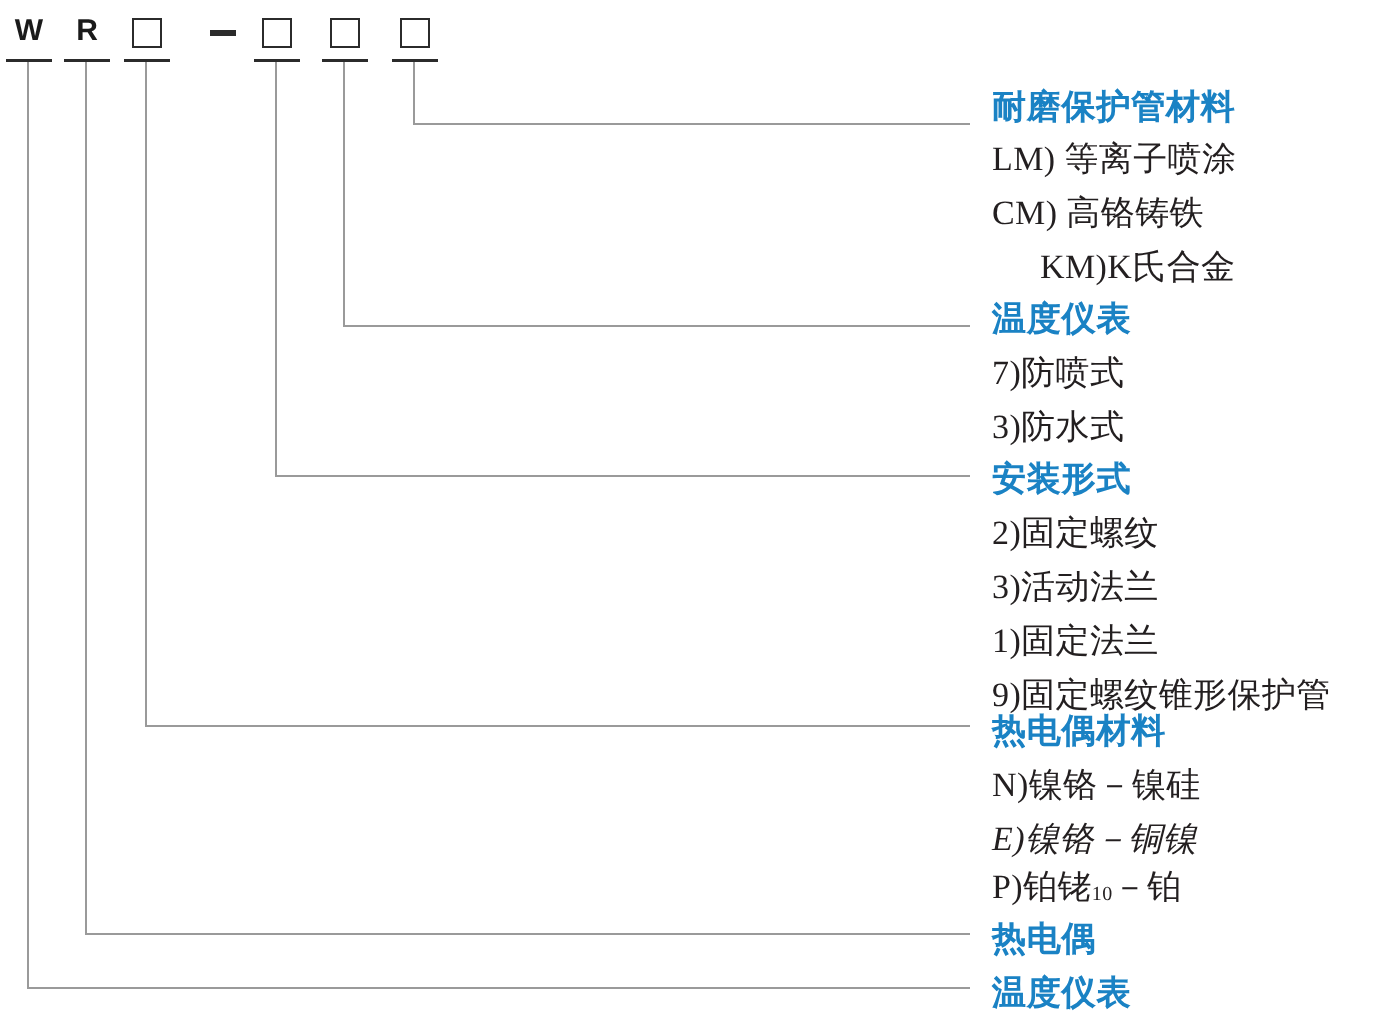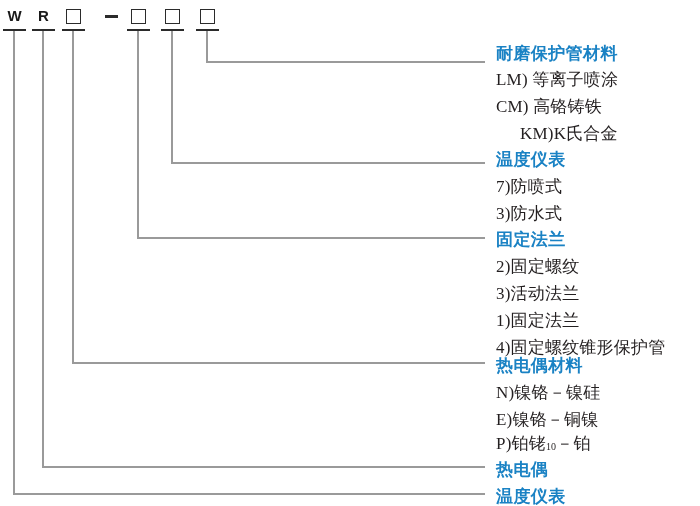--- a/index.html
+++ b/index.html
@@ -133,29 +133,29 @@
 
     <div class="entry grp-head" style="top:42px;">耐磨保护管材料</div>
     <div class="entry opt" style="top:68px;">LM) 等离子喷涂</div>
     <div class="entry opt" style="top:95px;">CM) 高铬铸铁</div>
     <div class="entry opt" style="top:122px;margin-left:24px;">KM)K氏合金</div>
 
     <div class="entry grp-head" style="top:148px;">温度仪表</div>
     <div class="entry opt" style="top:175px;">7)防喷式</div>
     <div class="entry opt" style="top:202px;text-align:center;">3)防水式</div>
 
-    <div class="entry grp-head" style="top:228px;">固定法兰</div>
+    <div class="entry grp-head" style="top:228px;">安装形式</div>
     <div class="entry opt" style="top:255px;">2)固定螺纹</div>
     <div class="entry opt" style="top:282px;">3)活动法兰</div>
     <div class="entry opt" style="top:309px;">1)固定法兰</div>
-    <div class="entry opt" style="top:336px;">4)固定螺纹锥形保护管</div>
+    <div class="entry opt" style="top:336px;">9)固定螺纹锥形保护管</div>
 
     <div class="entry grp-head" style="top:354px;">热电偶材料</div>
     <div class="entry opt" style="top:381px;">N)镍铬－镍硅</div>
-    <div class="entry opt" style="top:408px;">E)镍铬－铜镍</div>
+    <div class="entry opt" style="top:408px;font-style:italic;">E)镍铬－铜镍</div>
     <div class="entry opt" style="top:432px;">
       <span>P)铂铑<sub>10</sub>－铂</span>
     </div>
 
     <div class="entry grp-head" style="top:458px;">热电偶</div>
 
     <div class="entry grp-head" style="top:485px;text-align:center;">温度仪表</div>
 
   </div>
 </div>

